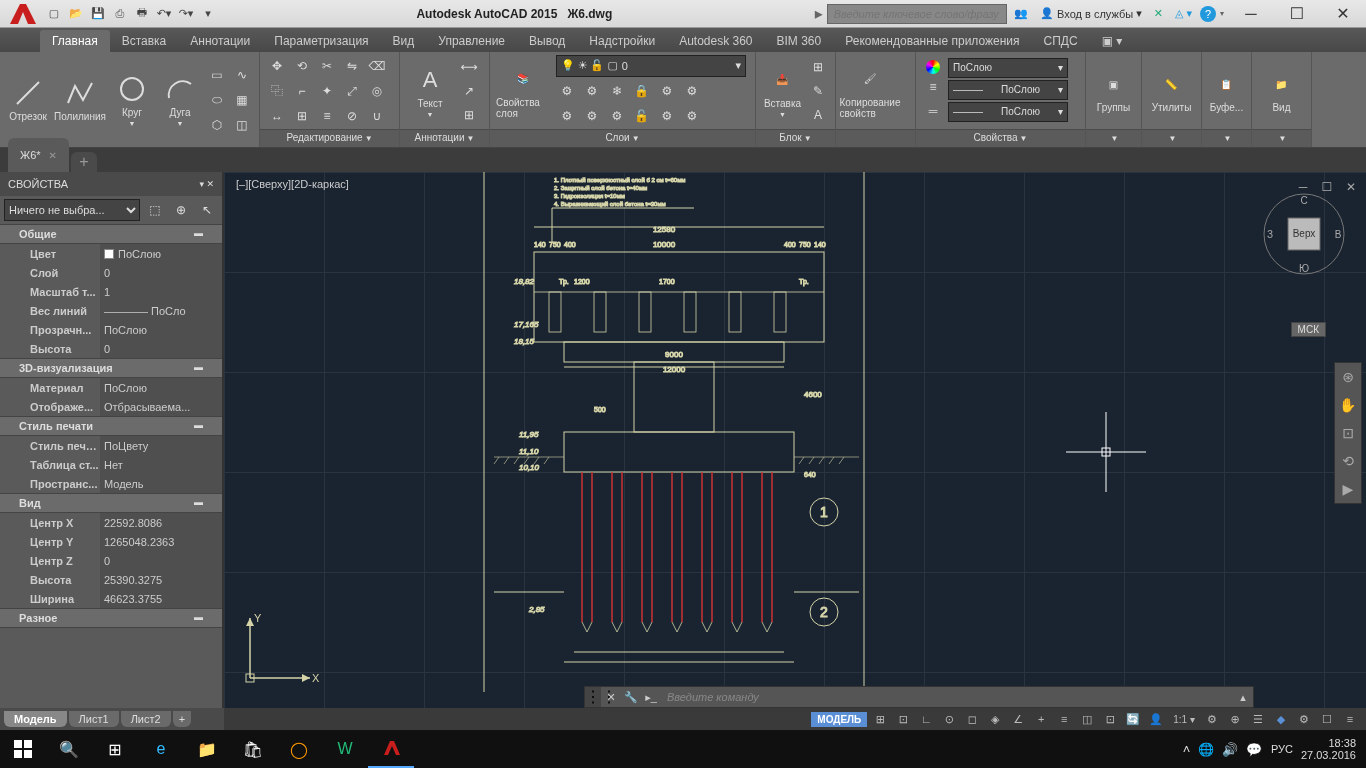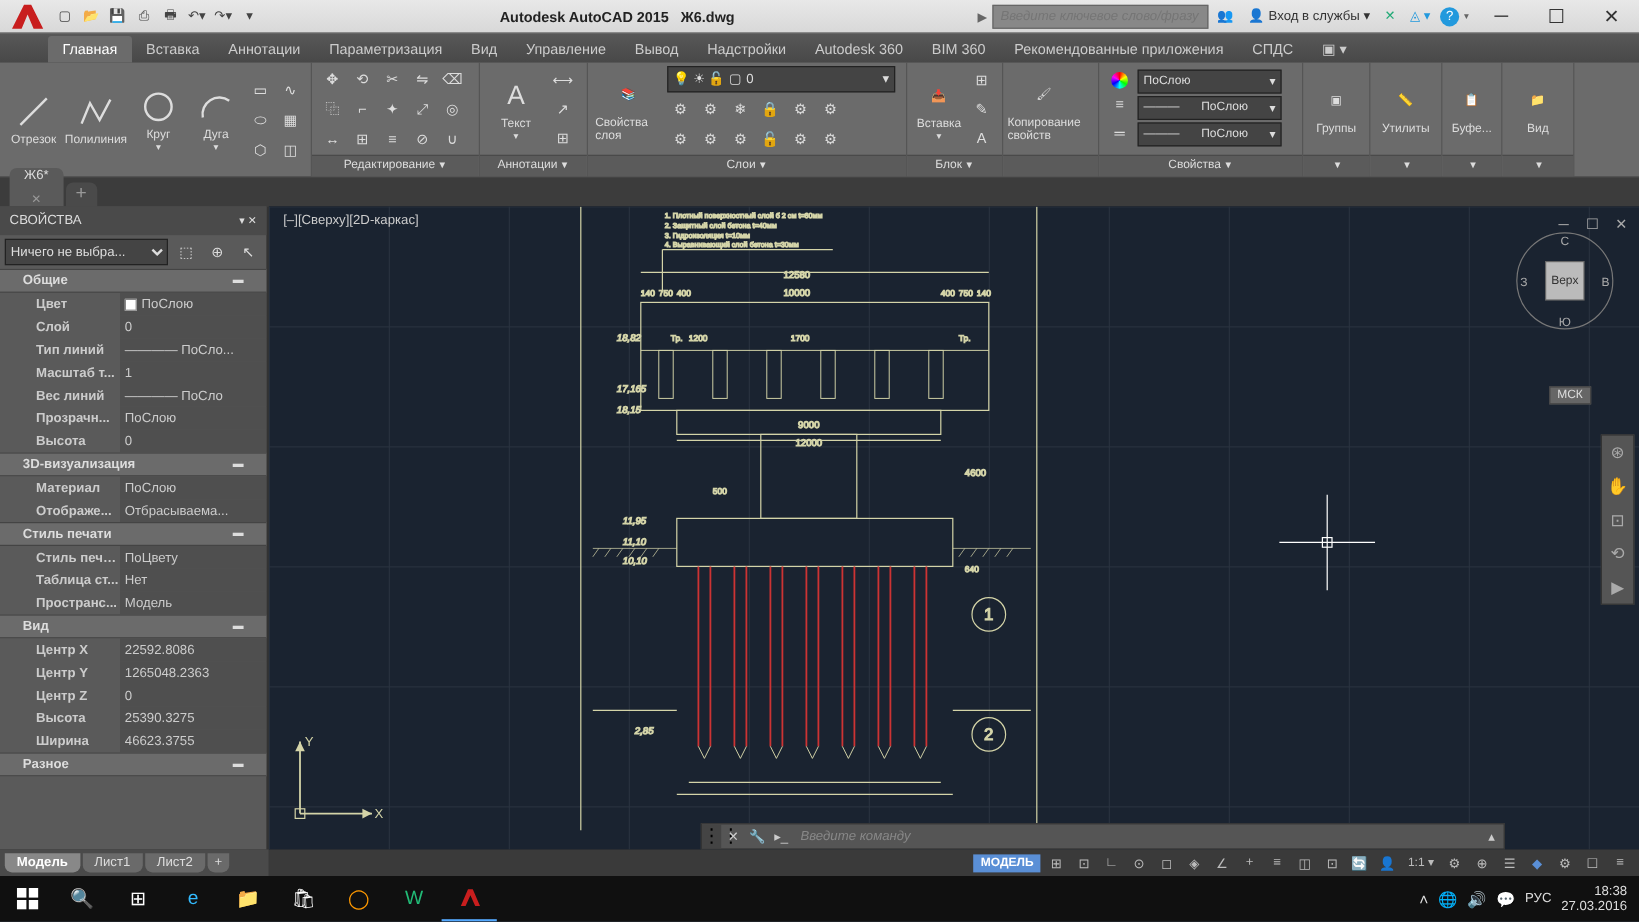--- a/index.html
+++ b/index.html
@@ -33,21 +33,21 @@
 .big-btn .ico { width: 32px; height: 32px; display: flex; align-items: center; justify-content: center; }
 .big-btn2 { width: 56px; }
 .small-grid { display: grid; grid-template-columns: repeat(3, 22px); gap: 3px; }
 .small-btn { width: 22px; height: 22px; display: flex; align-items: center; justify-content: center; cursor: pointer; color: #ddd; font-size: 12px; }
 .layer-combo { width: 190px; height: 22px; background: #444; border: 1px solid #222; display: flex; align-items: center; padding: 0 4px; gap: 4px; color: #ddd; font-size: 11px; }
 .prop-combo { width: 120px; height: 20px; background: #444; border: 1px solid #222; color: #ddd; font-size: 10px; padding: 0 4px; display: flex; align-items: center; justify-content: space-between; margin-bottom: 2px; }
 .color-sw { width: 14px; height: 14px; background: conic-gradient(#f00,#ff0,#0f0,#0ff,#00f,#f0f,#f00); border-radius: 50%; }
 
 
 .file-tabs { height: 24px; background: #3c3c3c; display: flex; align-items: flex-end; padding-left: 8px; gap: 0; }
-.file-tab { padding: 0 12px; background: #5a5a5a; color: #ddd; font-size: 11px; border-radius: 6px 6px 0 0; margin-right: 2px; display: flex; align-items: center; gap: 8px; cursor: pointer; flex-direction: column; }
+.file-tab { padding: 11px 12px; background: #5a5a5a; color: #ddd; font-size: 11px; border-radius: 6px 6px 0 0; margin-right: 2px; display: flex; align-items: center; gap: 8px; cursor: pointer; }
 .file-tab .x { font-size: 10px; color: #999; }
 .file-tab-add { width: 26px; height: 20px; background: #4a4a4a; color: #999; display: flex; align-items: center; justify-content: center; border-radius: 6px 6px 0 0; cursor: pointer; }
 
 
 .workspace { position: absolute; top: 172px; left: 0; right: 0; bottom: 60px; display: flex; background: #2a2a2a; }
 .prop-palette { width: 224px; background: #5a5a5a; border-right: 2px solid #333; display: flex; flex-direction: column; }
 .prop-header { height: 24px; background: #4a4a4a; color: #ddd; font-size: 11px; padding: 4px 8px; display: flex; justify-content: space-between; align-items: center; }
 .prop-selector { height: 28px; display: flex; align-items: center; padding: 2px 4px; gap: 4px; }
 .prop-selector select { flex: 1; background: #444; border: 1px solid #222; color: #ddd; font-size: 11px; height: 22px; }
 .prop-section { background: #6b6b6b; color: #ddd; font-size: 11px; font-weight: bold; padding: 3px 19px; border-top: 1px solid #444; border-bottom: 1px solid #444; display: flex; justify-content: space-between; }
@@ -378,24 +378,20 @@
           <span>Общие</span>
           <span style="font-size:9px">▬</span>
         </div>
         <div class="prop-row">
           <div class="k">Цвет</div>
           <div class="v"><span class="sw"></span>ПоСлою</div>
         </div>
         <div class="prop-row">
           <div class="k">Слой</div>
           <div class="v">0</div>
-        </div>
-        <div class="prop-row">
-          <div class="k">Тип линий</div>
-          <div class="v">———— ПоСло...</div>
         </div>
         <div class="prop-row">
           <div class="k">Масштаб т...</div>
           <div class="v">1</div>
         </div>
         <div class="prop-row">
           <div class="k">Вес линий</div>
           <div class="v">———— ПоСло</div>
         </div>
         <div class="prop-row">

